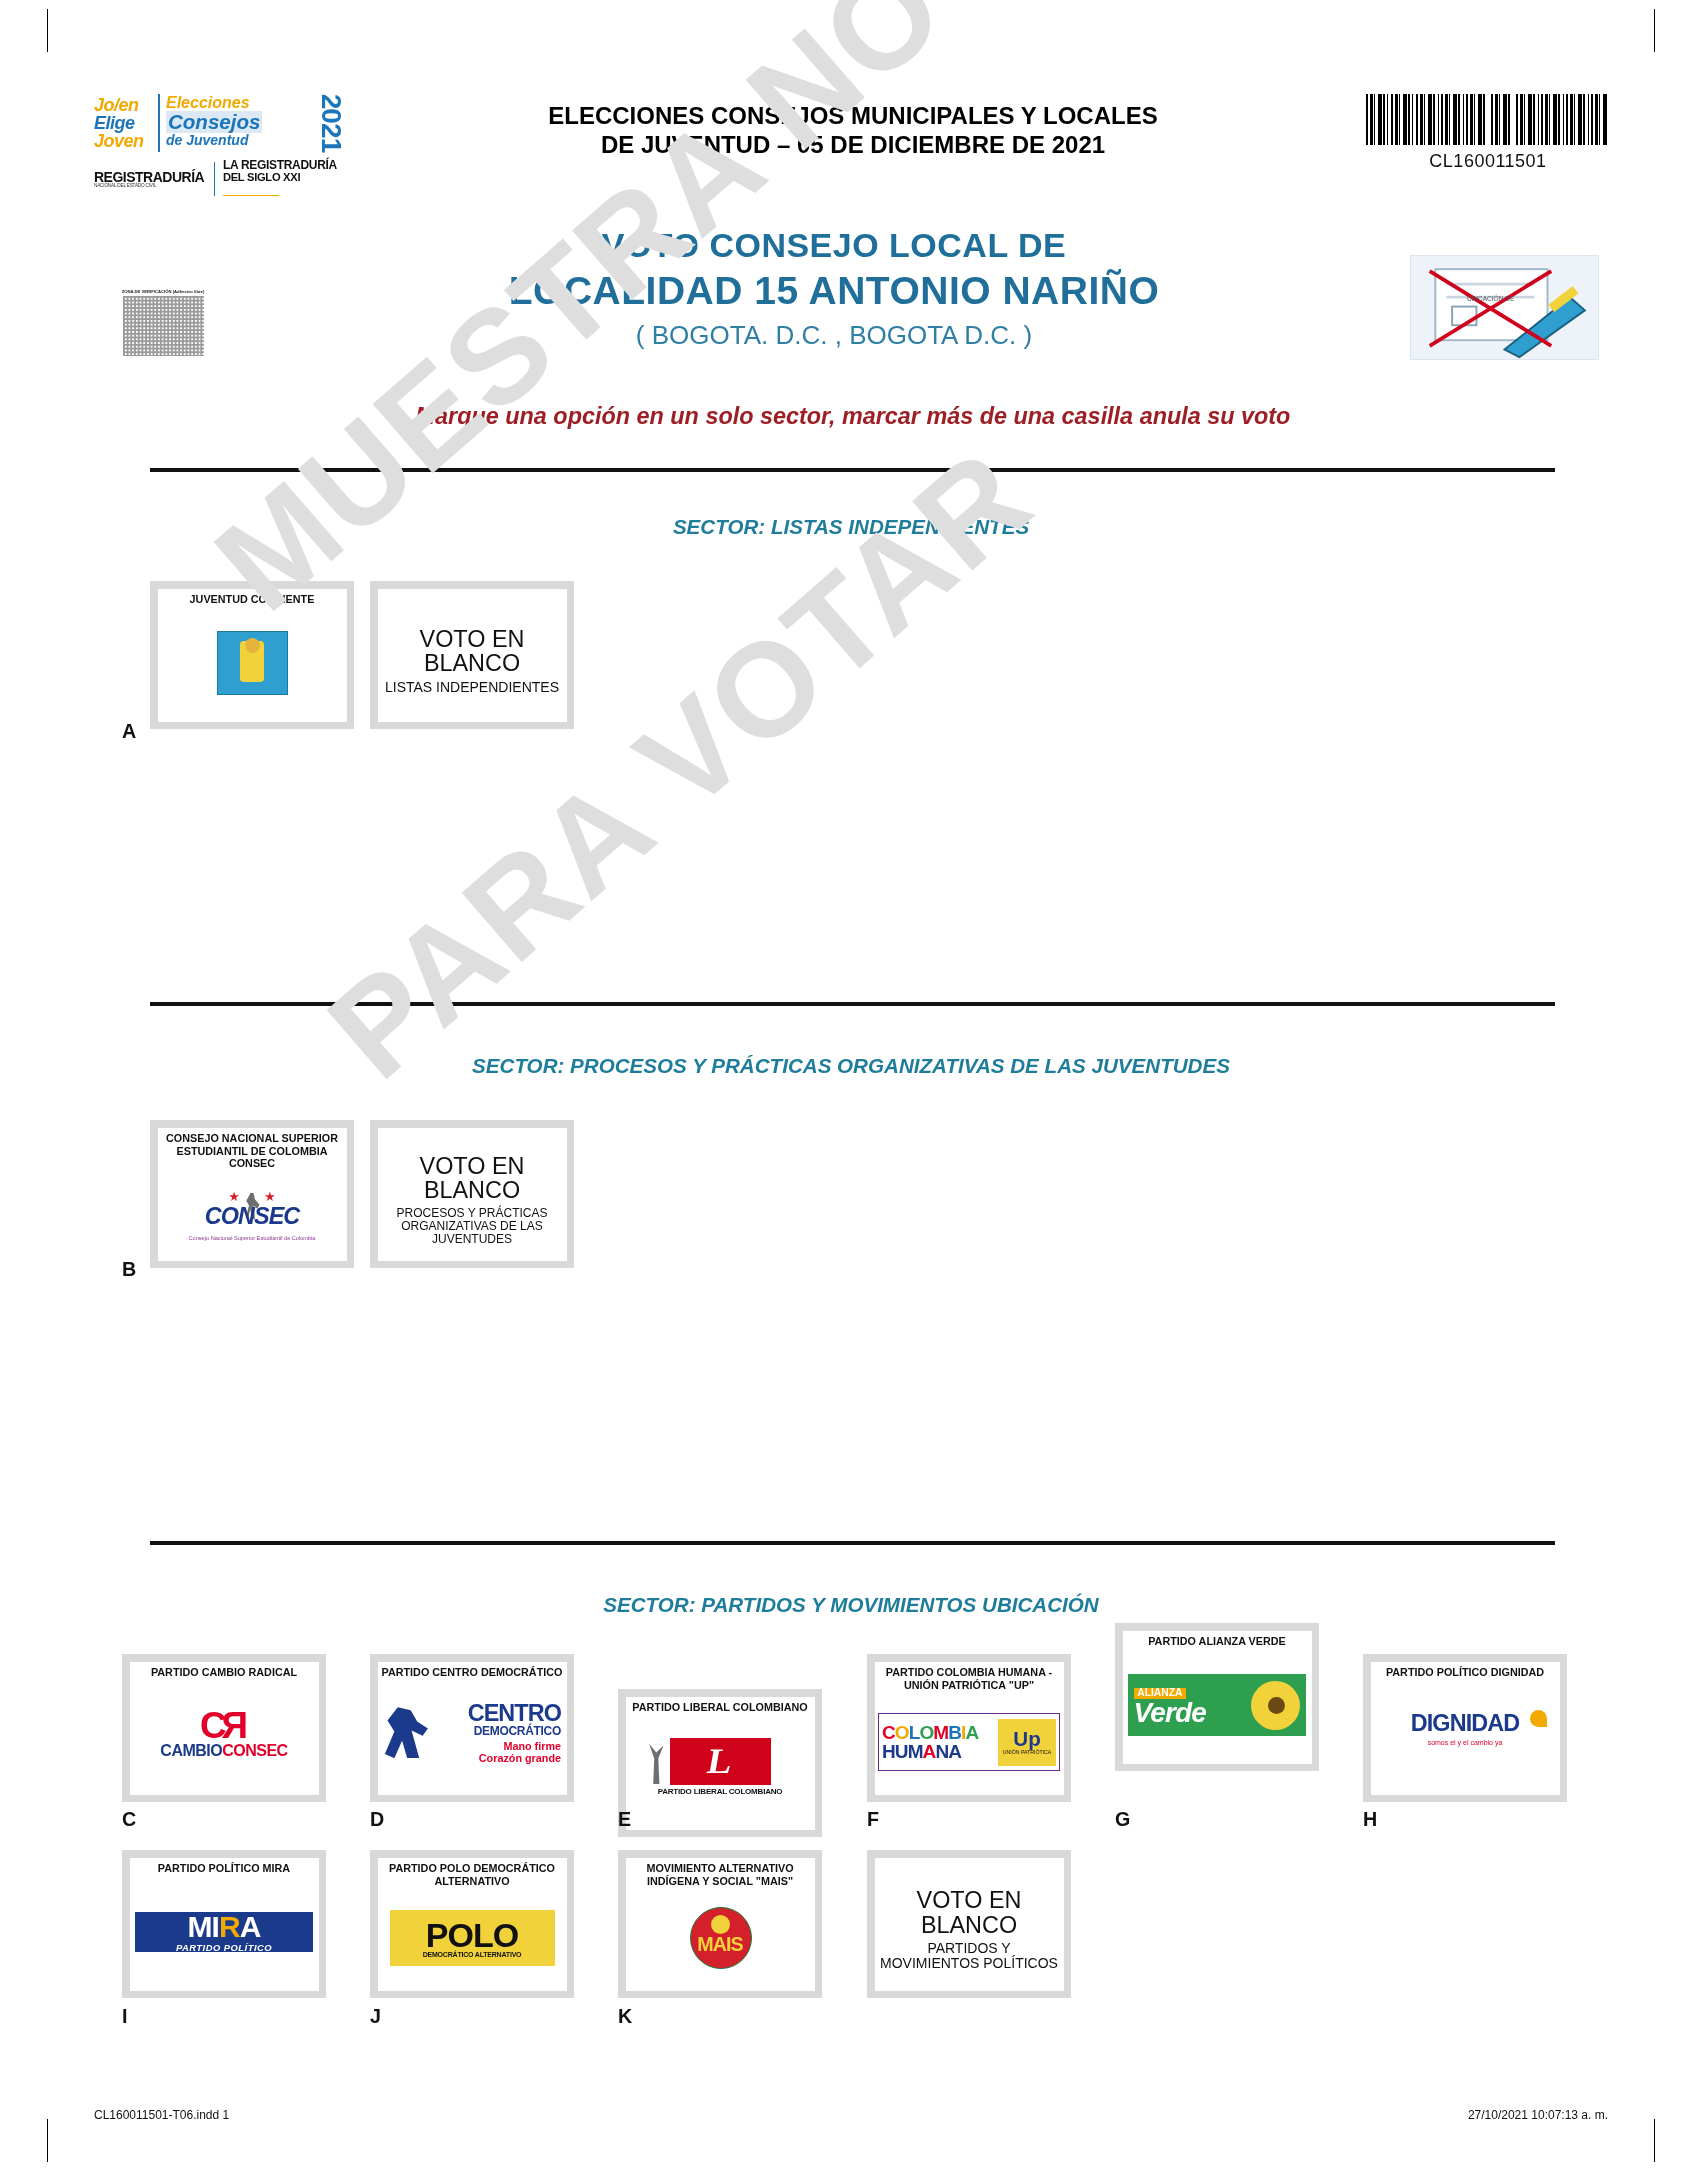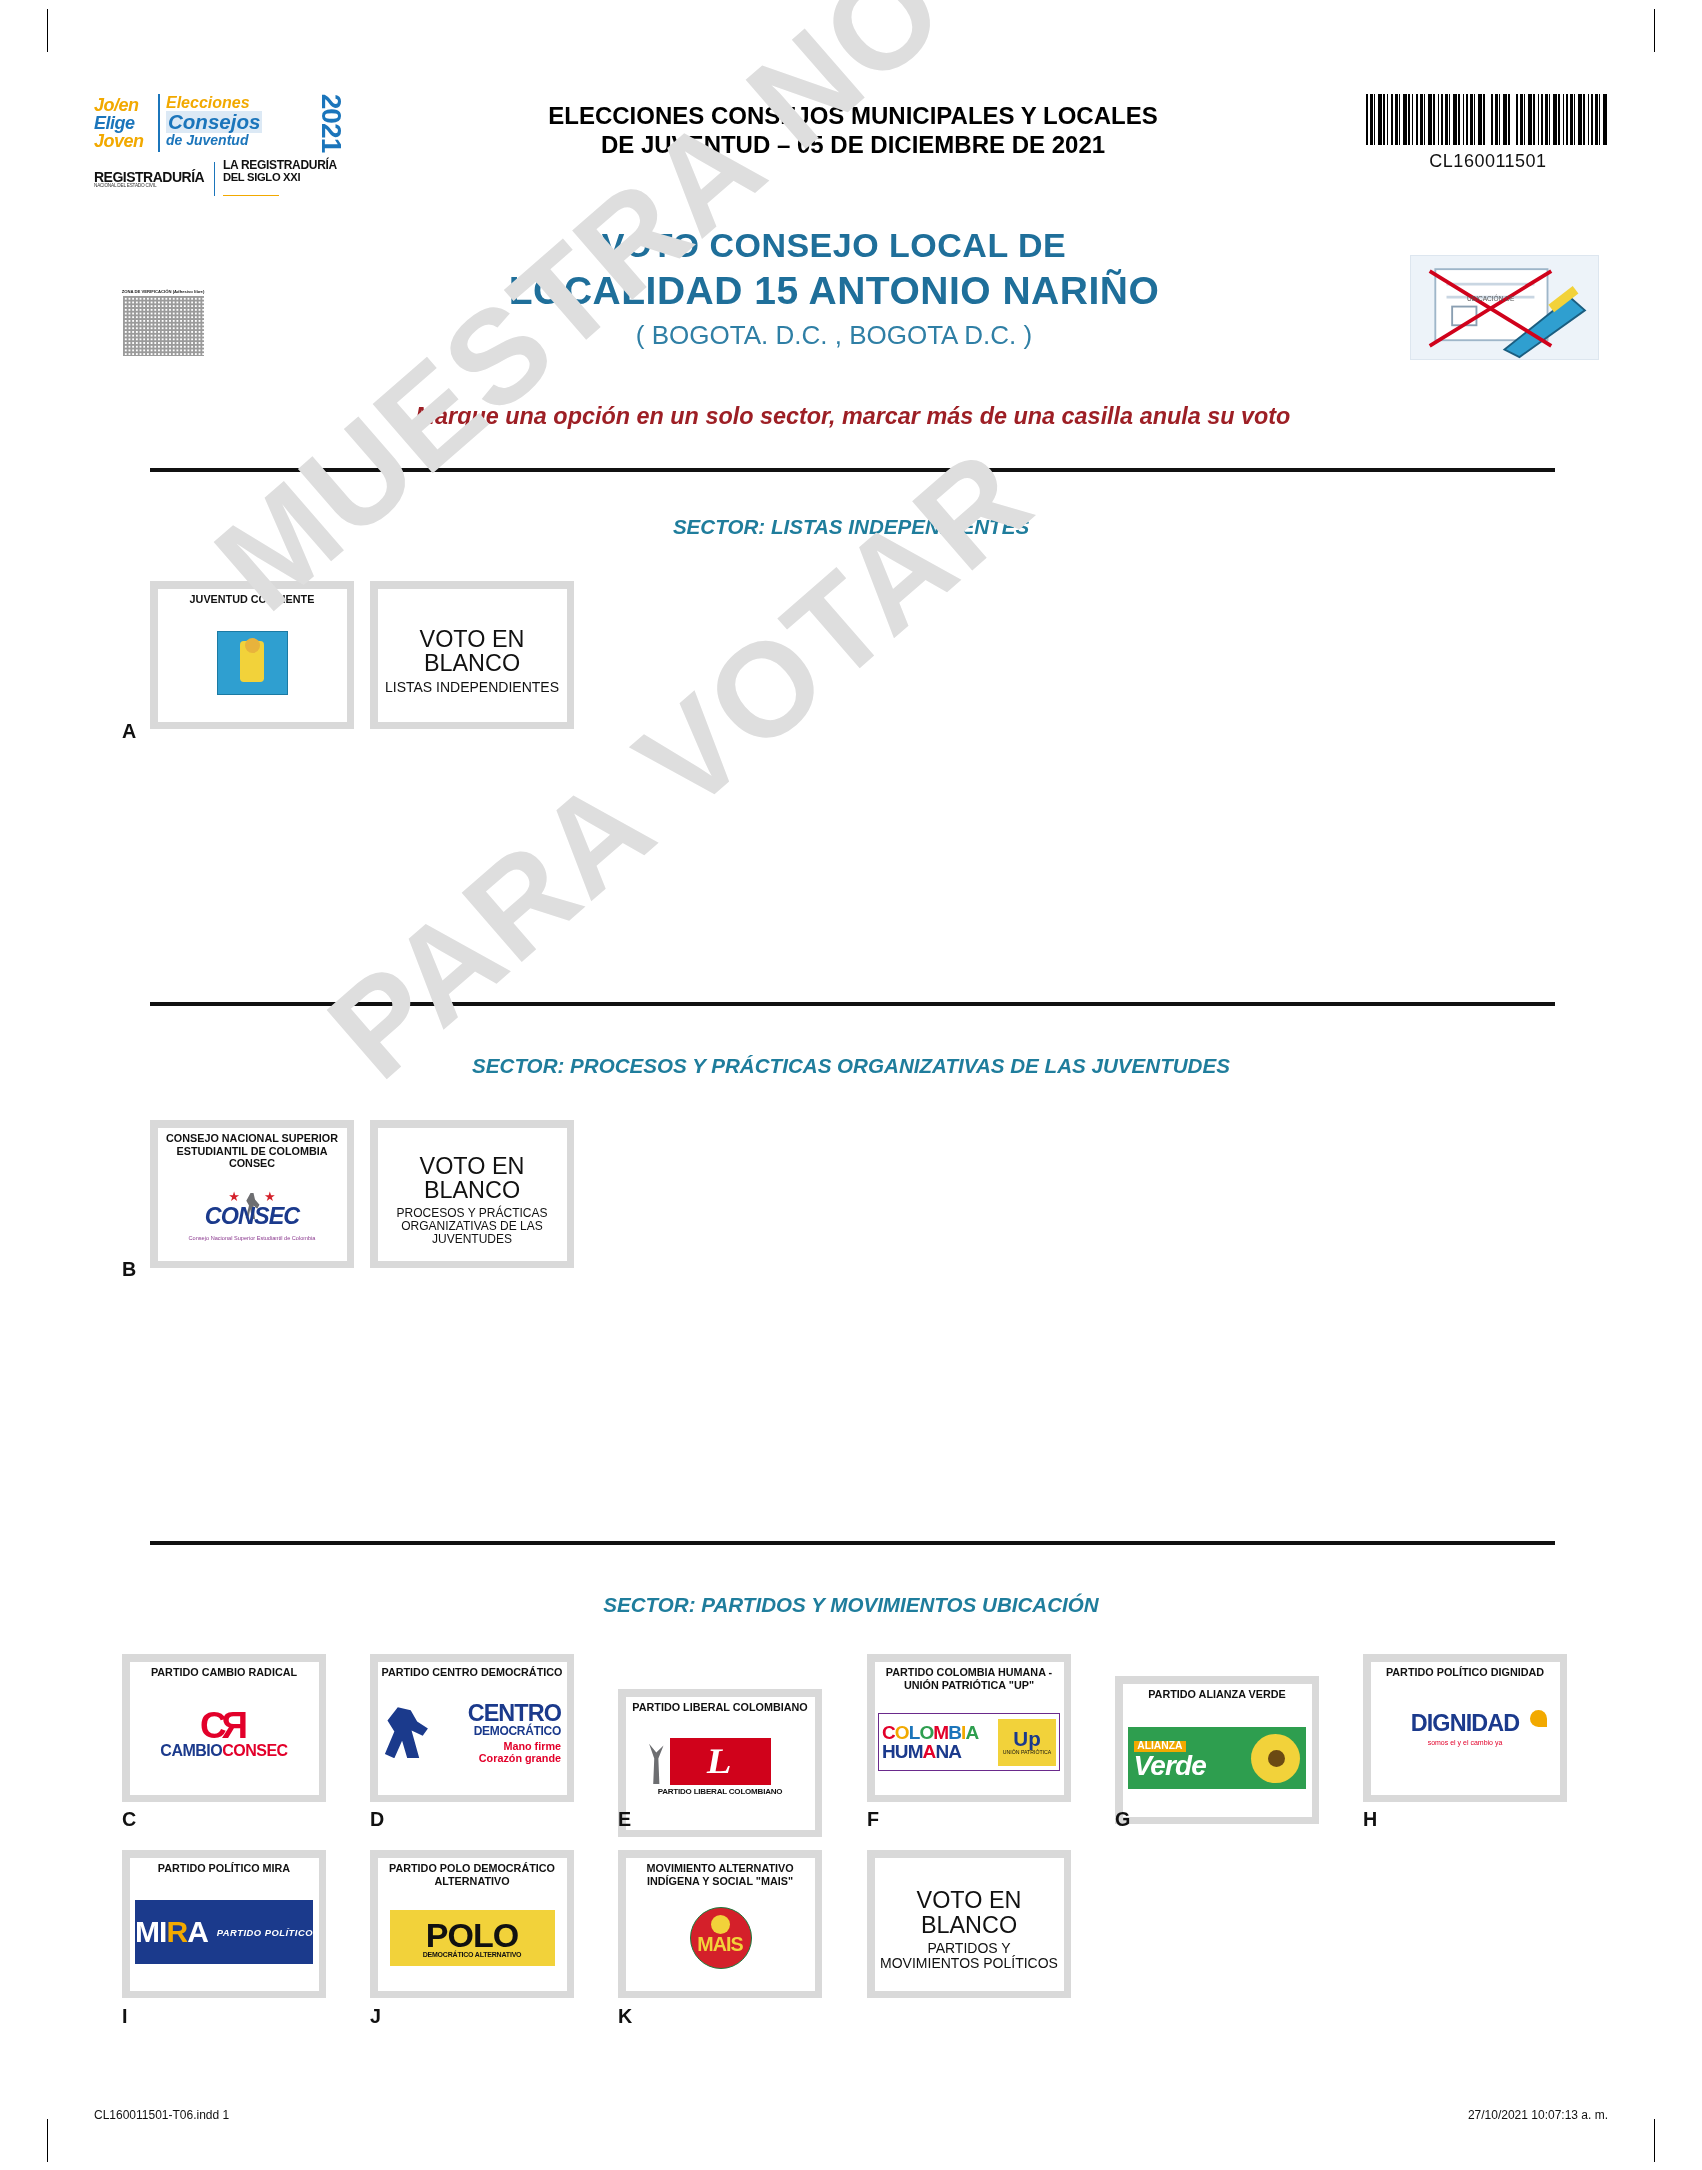--- a/index.html
+++ b/index.html
@@ -658,26 +658,26 @@
     border-radius: 50% 50% 0 50%;
   }
   .dig-sub {
     font-size: 7px;
     text-align: center;
     color: #e2002a;
     margin-top: 1.9px;
   }
 
   .mira-art {
-    width: 178px; height: 64px;
+    width: 178px; height: 40px;
     background: #1b3a8c;
     display: flex;
-    flex-direction: row;
+    flex-direction: column;
     align-items: center;
-    justify-content: space-between;
+    justify-content: flex-start;
   }
   .mira-word {
     font-size: 30px;
     font-weight: bold;
     color: #fff;
     letter-spacing: -0.9px;
     line-height: 1;
   }
   .mira-word .r { color: #f2a900; }
   .mira-sub {
@@ -946,21 +946,21 @@
           <div class="ch-right">
             <div class="ch-up">Up</div>
             <div class="ch-upsub">UNIÓN PATRIÓTICA</div>
           </div>
         </div>
       </div>
     </div>
   </div>
   <div class="card-letter" style="left:867px; top:1808px;">F</div>
 
-  <div class="card" style="left:1115px; top:1676px;">
+  <div class="card" style="left:1115px; top:1623px;">
     <div class="card-inner">
       <div class="card-label">PARTIDO ALIANZA VERDE</div>
       <div class="art">
         <div class="av-art">
           <div class="av-left">
             <div class="av-al">ALIANZA</div>
             <div class="av-verde">Verde</div>
           </div>
           <div class="av-sun"></div>
         </div>

